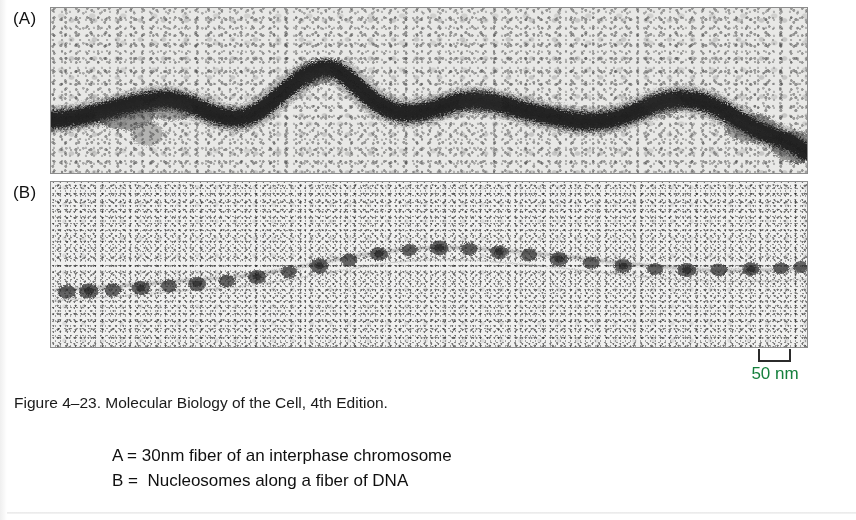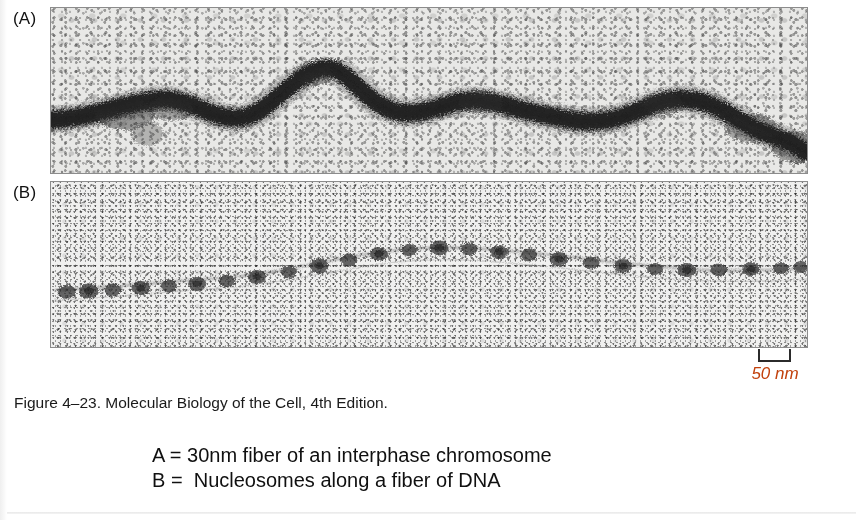--- a/index.html
+++ b/index.html
@@ -141,42 +141,40 @@
     position: absolute;
     left: 0; bottom: 0;
     width: 33px; height: 2px;
     background: #2b2b2b;
   }
   #scale-bar-label {
     margin-top: 2px;
     font-size: 17px;
     line-height: 20px;
     text-align: center;
-    color: #c2410c;
+    color: #15803d;
     white-space: nowrap;
-    font-style: italic;
   }
 
   
   #figure-caption {
     position: absolute;
     left: 14px; top: 393px;
     font-size: 15.5px;
     line-height: 20px;
     color: #1a1a1a;
     white-space: nowrap;
   }
   #legend-block {
     position: absolute;
     left: 112px; top: 443px;
-    font-size: 20px;
+    font-size: 17px;
     line-height: 25px;
     color: #101010;
     white-space: nowrap;
-    margin-left: 40px;
   }
   #legend-block div { white-space: pre; }
 </style>
 </head>
 <body>
 
 <div class="page-edge-left"></div>
 <div class="page-edge-bottom"></div>
 
 <div class="panel-label" id="label-a">(A)</div>

